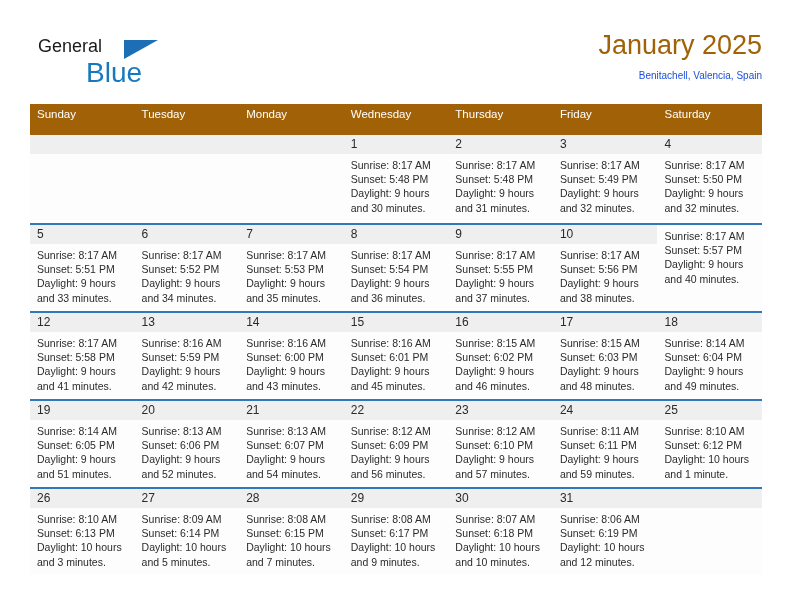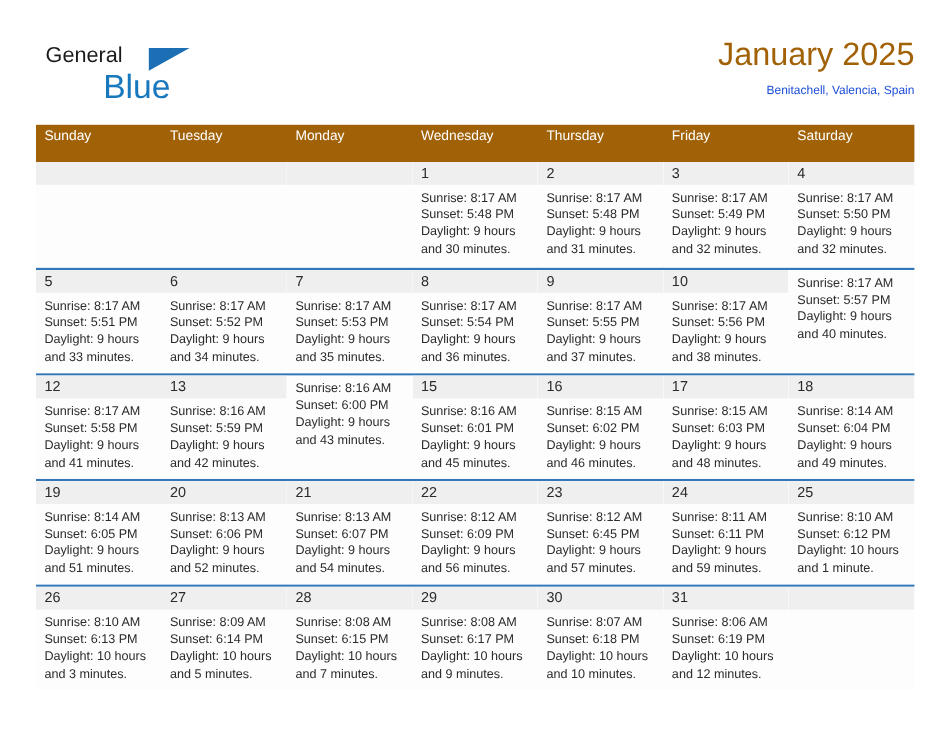--- a/index.html
+++ b/index.html
@@ -298,20 +298,21 @@
           <div class="day-cell">
             <div class="day-number-band">13</div>
             <div class="day-body">
               <div class="day-line">Sunrise: 8:16 AM</div>
               <div class="day-line">Sunset: 5:59 PM</div>
               <div class="day-line">Daylight: 9 hours</div>
               <div class="day-line">and 42 minutes.</div>
             </div>
           </div>
           <div class="day-cell">
+            <div class="day-number-band">14</div>
             <div class="day-body">
               <div class="day-line">Sunrise: 8:16 AM</div>
               <div class="day-line">Sunset: 6:00 PM</div>
               <div class="day-line">Daylight: 9 hours</div>
               <div class="day-line">and 43 minutes.</div>
             </div>
           </div>
           <div class="day-cell">
             <div class="day-number-band">15</div>
             <div class="day-body">
@@ -383,21 +384,21 @@
               <div class="day-line">Sunrise: 8:12 AM</div>
               <div class="day-line">Sunset: 6:09 PM</div>
               <div class="day-line">Daylight: 9 hours</div>
               <div class="day-line">and 56 minutes.</div>
             </div>
           </div>
           <div class="day-cell">
             <div class="day-number-band">23</div>
             <div class="day-body">
               <div class="day-line">Sunrise: 8:12 AM</div>
-              <div class="day-line">Sunset: 6:45 PM</div>
+              <div class="day-line">Sunset: 6:10 PM</div>
               <div class="day-line">Daylight: 9 hours</div>
               <div class="day-line">and 57 minutes.</div>
             </div>
           </div>
           <div class="day-cell">
             <div class="day-number-band">24</div>
             <div class="day-body">
               <div class="day-line">Sunrise: 8:11 AM</div>
               <div class="day-line">Sunset: 6:11 PM</div>
               <div class="day-line">Daylight: 9 hours</div>

